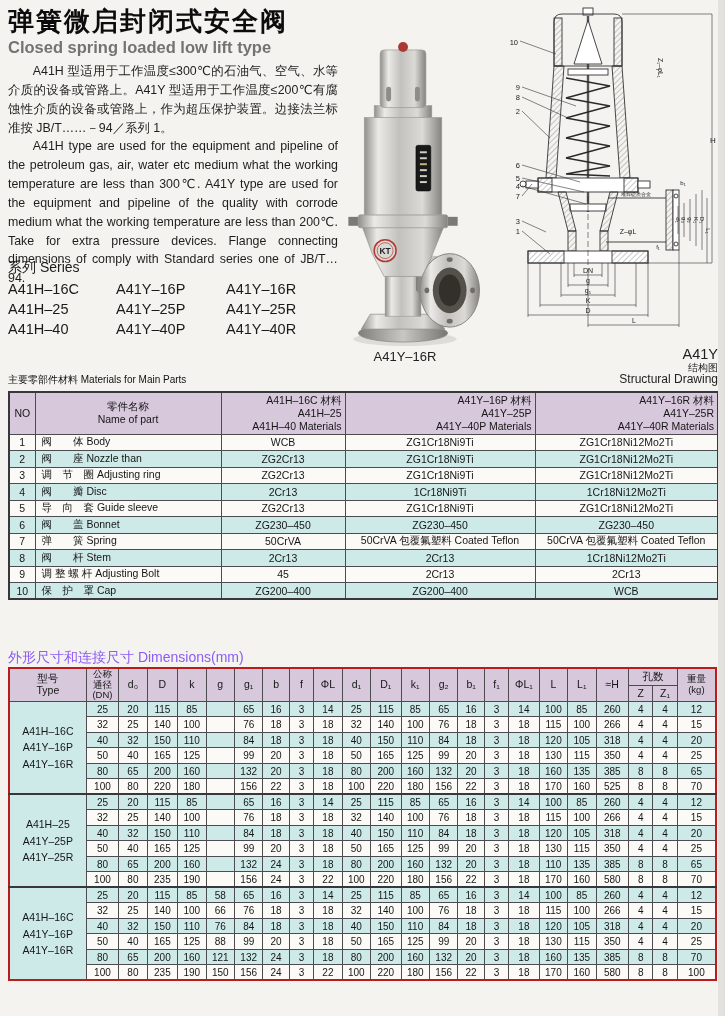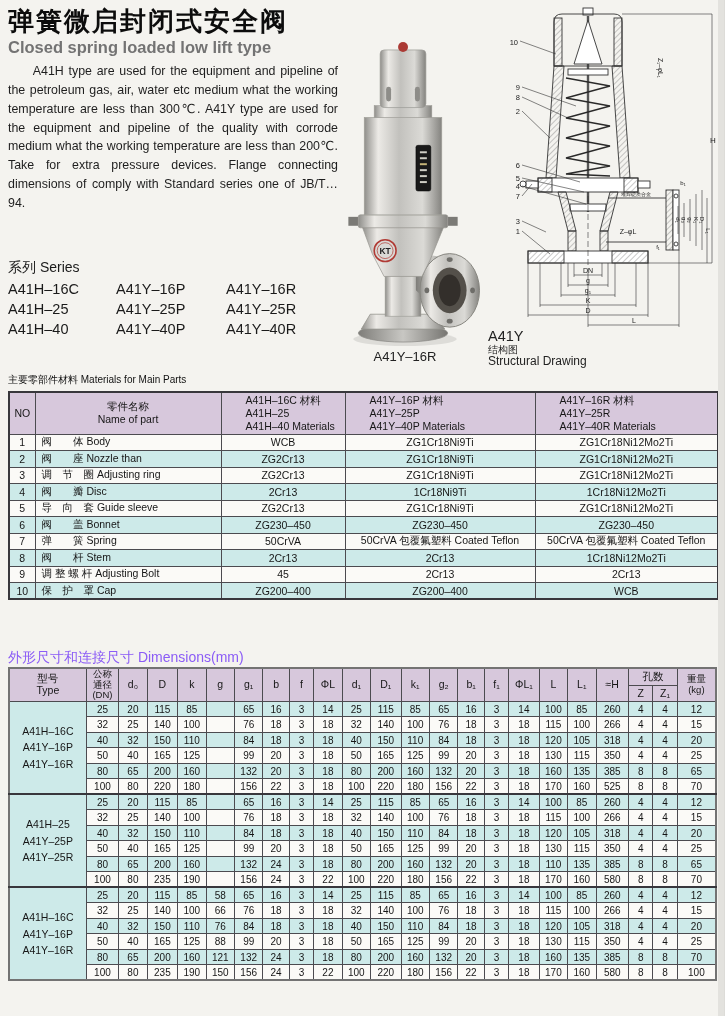--- a/index.html
+++ b/index.html
@@ -17,59 +17,60 @@
 .intro p{text-indent:2em}
 
 
 .series-heading{position:absolute;left:8px;top:259px;font-size:14px;color:#1a1a1a}
 .series-grid{position:absolute;left:8px;top:281px;width:334px;display:grid;grid-template-columns:108px 110px 116px;row-gap:4px;font-size:14.5px;color:#1a1a1a}
 
 
 .photo-wrap{position:absolute;left:326px;top:40px;width:158px;height:308px}
 .photo-caption{position:absolute;left:326px;top:349px;width:158px;text-align:center;font-size:13px;color:#222}
 .drawing-wrap{position:absolute;left:488px;top:6px;width:232px;height:334px}
-.drawing-caption{position:absolute;left:488px;top:328px;width:230px;text-align:left;color:#222;line-height:1.12}
+.drawing-caption{position:absolute;left:488px;top:346px;width:230px;text-align:right;color:#222;line-height:1.12}
 .drawing-caption .m{font-size:14.5px}
 .drawing-caption .z{font-size:10px}
 .drawing-caption .e{font-size:12px}
 
 
 table{border-collapse:collapse;table-layout:fixed}
 .mat-heading{position:absolute;left:8px;top:373px;font-size:10px;color:#111}
 .mat-table{position:absolute;left:8px;top:391px;width:709px;font-size:10.5px;color:#161616;border:2px solid #38373c}
 .mat-table th,.mat-table td{border:1px solid #4c4b50;text-align:center;vertical-align:middle;height:16.5px;padding:0 3px;background:#fbfaf7}
 .mat-table thead th{background:#d7c8dc;font-weight:normal;white-space:pre-line;height:42px;line-height:1.25;font-size:10.5px}
-.mat-table thead th.tl{text-align:left;padding-left:24px}
+.mat-table thead th.tl{text-align:right;padding-left:24px}
 .mat-table td.tl{text-align:left;padding-left:6px}
 .mat-table tr.shade td{background:#cdeae9}
 .mat-table tr.mfoot td{height:34px;white-space:pre-line;line-height:1.35}
 .pre{white-space:pre-line}
 
 .dims-heading{position:absolute;left:8px;top:649px;font-size:14px;color:#8b5cf6}
-.dims-table{position:absolute;left:8px;top:667px;width:709px;font-size:10px;color:#161616;border:2px solid #737373}
+.dims-table{position:absolute;left:8px;top:667px;width:709px;font-size:10px;color:#161616;border:2px solid #b91c1c}
 .dims-table th,.dims-table td{border:1px solid #4c4b50;text-align:center;vertical-align:middle;height:15.5px;padding:0 1px;background:#fbfaf7;overflow:hidden}
 .dims-table thead th{background:#d7c8dc;font-weight:normal;white-space:pre-line;line-height:1.12;font-size:10.5px}
 .dims-table thead th.small{font-size:9.5px}
 .dims-table thead tr:last-child th{height:14px}
 .dims-table tr.shade td{background:#cdeae9}
 .dims-table td.type-cell{background:#cdeae9;white-space:pre-line;font-size:10.5px;line-height:1.55}
 .dims-table tr.gsep td{border-top:2px solid #38373c}
 
 
 svg text{font-family:"Liberation Sans","DejaVu Sans",sans-serif;fill:#222}
 </style>
 </head>
 <body>
 
 <div class="page">
 
   <div class="title-zh">弹簧微启封闭式安全阀</div>
   <div class="title-en">Closed spring loaded low lift type</div>
 
   <div class="intro">
+    <p>A41H 型适用于工作温度≤300℃的石油气、空气、水等介质的设备或管路上。A41Y 型适用于工作温度≤200℃有腐蚀性介质的设备或管路上，作为超压保护装置。边接法兰标准按 JB/T……－94／系列 1。</p>
     <p>A41H type are used for the equipment and pipeline of the petroleum gas, air, water etc medium what the working temperature are less than 300℃. A41Y type are used for the equipment and pipeline of the quality with corrode medium what the working temperature are less than 200℃. Take for extra pressure devices. Flange connecting dimensions of comply with Standard series one of JB/T…94.</p>
   </div>
 
   <div class="series-heading">系列 Series</div>
   <div class="series-grid">
       <div>A41H–16C</div>
       <div>A41Y–16P</div>
       <div>A41Y–16R</div>
       <div>A41H–25</div>
       <div>A41Y–25P</div>

